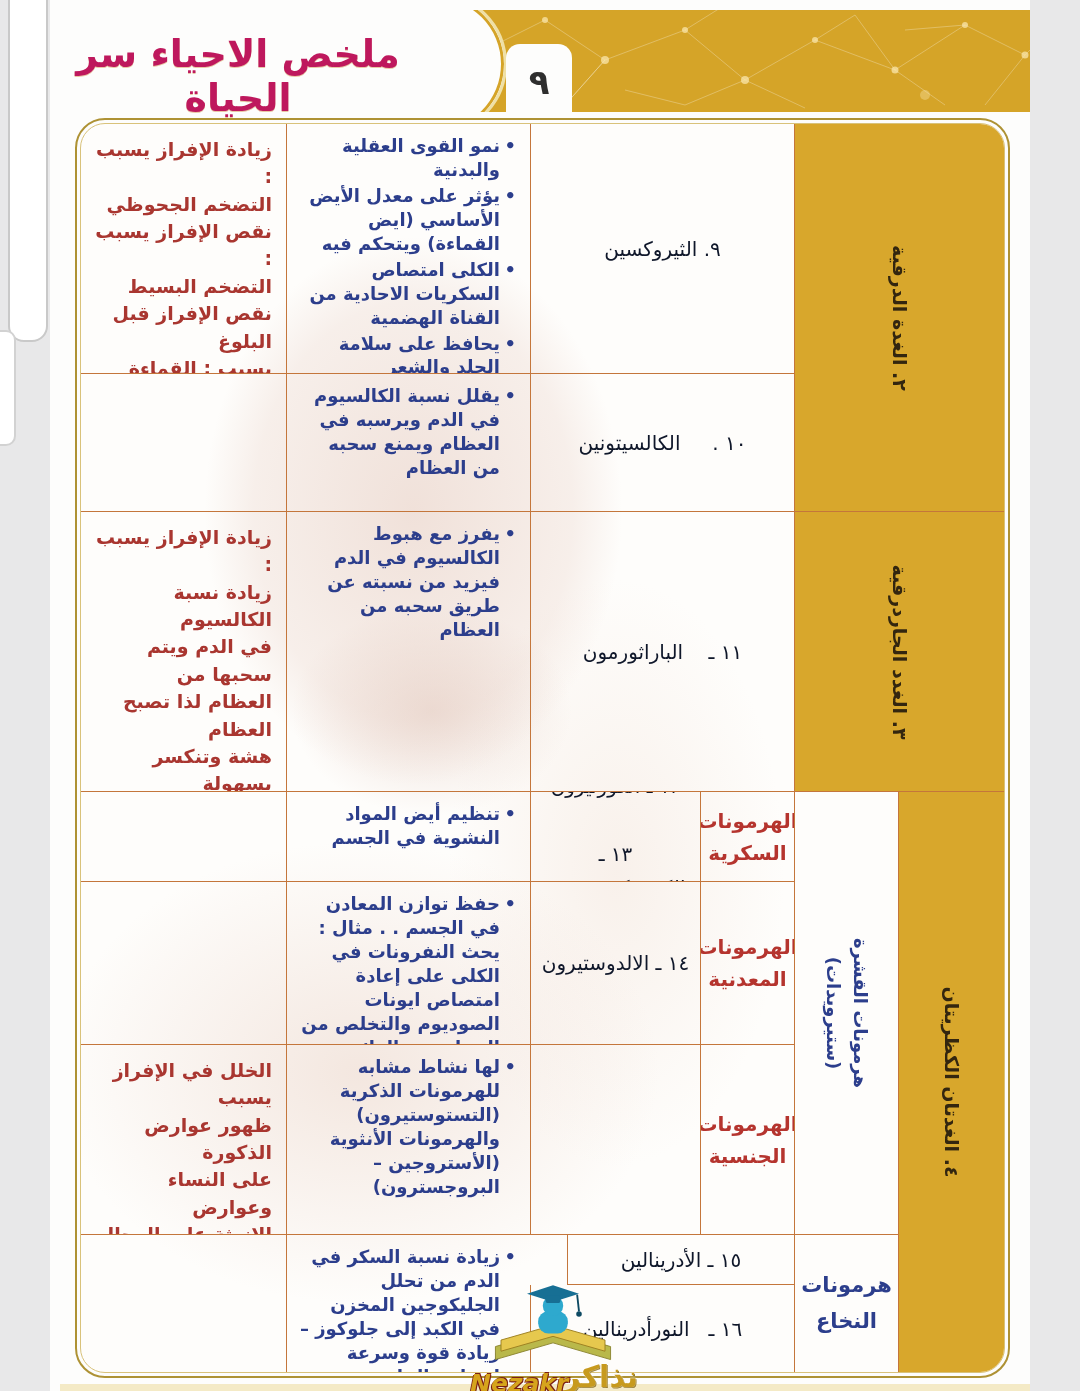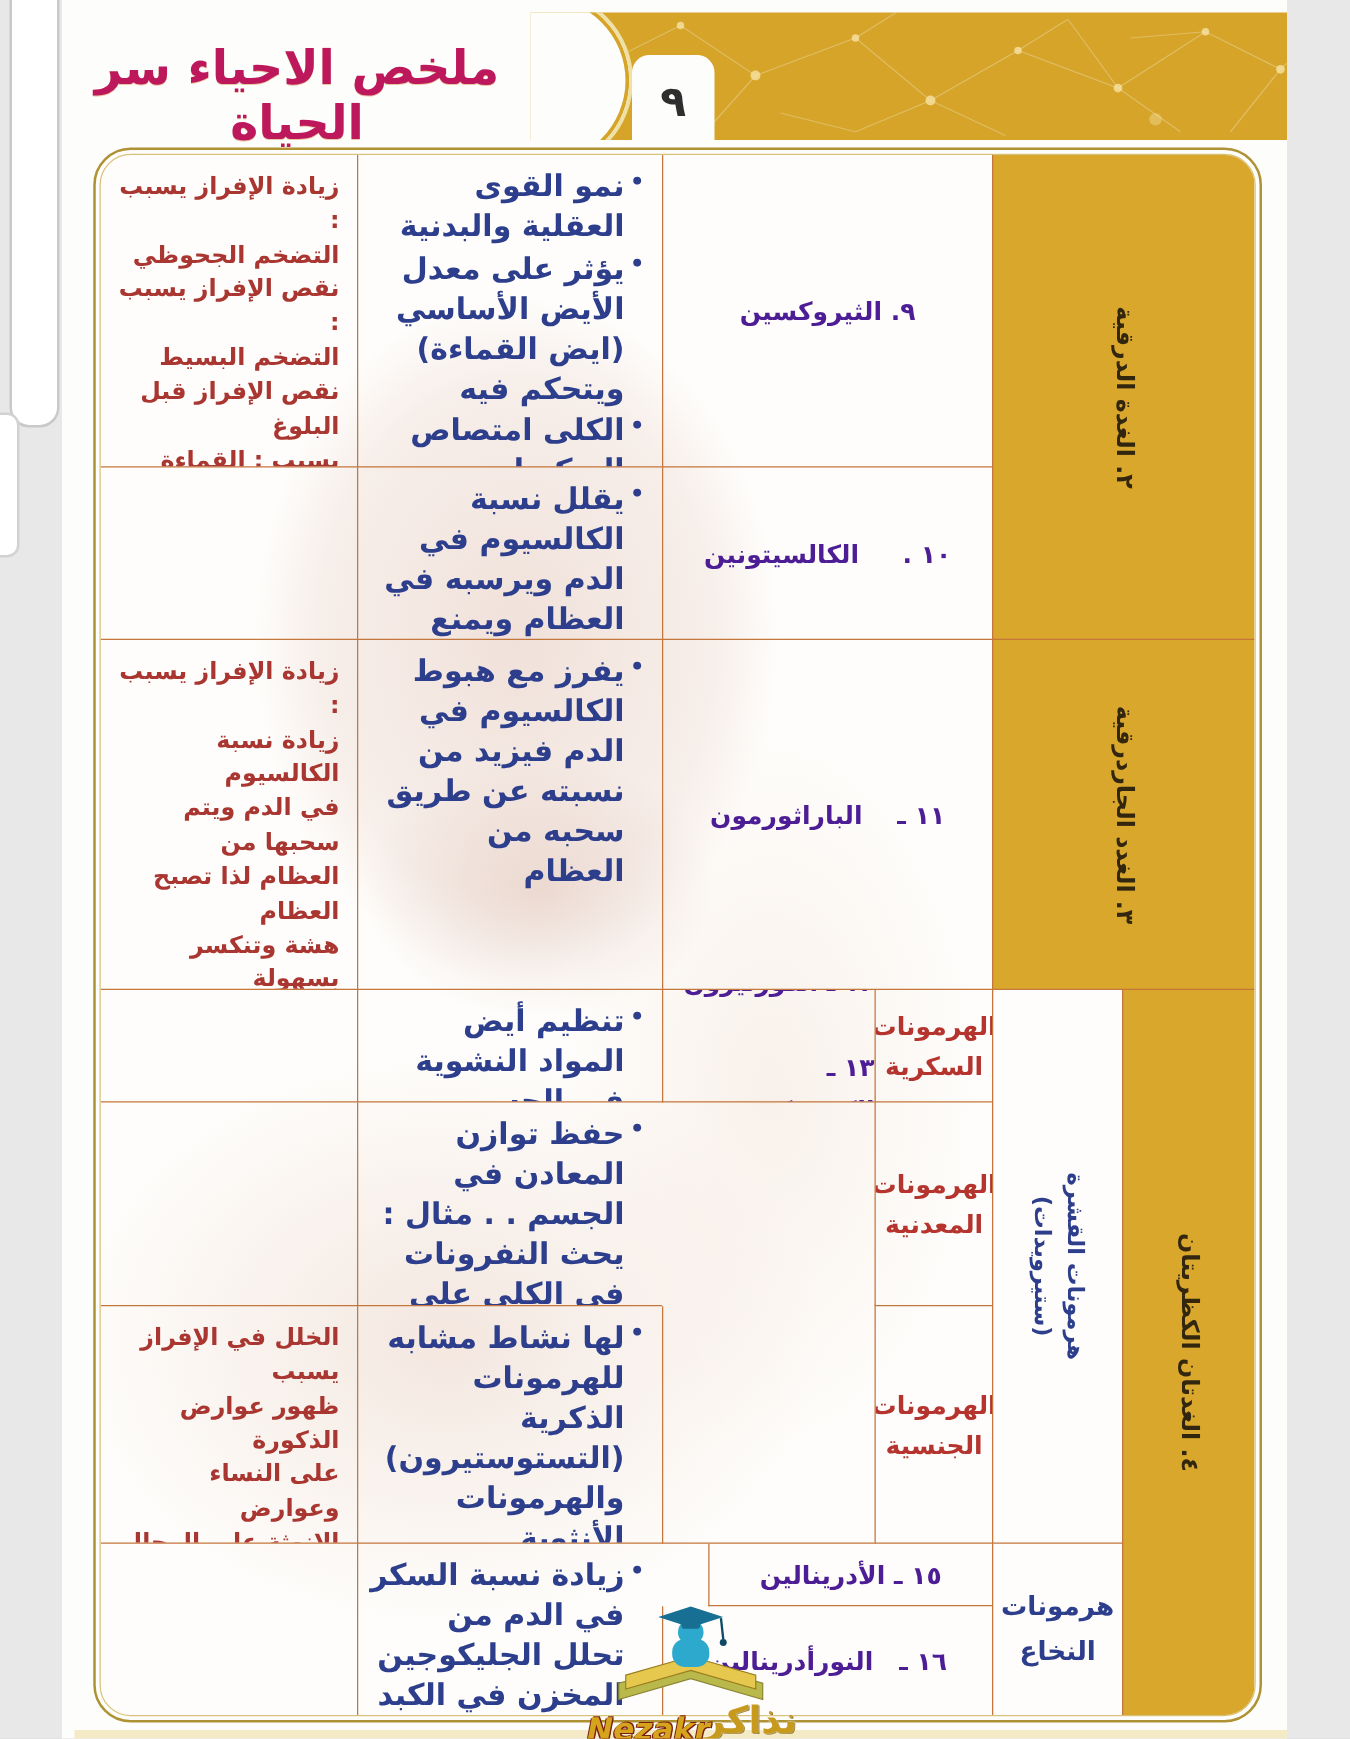--- a/index.html
+++ b/index.html
@@ -31,24 +31,24 @@
     grid-template-rows:250px 138px 280px 90px 163px 190px 50px 1fr;}
   .cell{border-left:1.5px solid #C4763B;border-bottom:1.5px solid #C4763B;box-sizing:border-box;overflow:hidden;position:relative;}
   .edge-l{border-left:none;}
   .edge-b{border-bottom:none;}
   .gold{background:#D8A72C;}
   .rot{position:absolute;top:50%;left:50%;transform:translate(-50%,-50%) rotate(90deg);white-space:pre;text-align:center;}
   .gland-label{font-size:19px;font-weight:bold;color:#33260F;}
   .steroid-label{font-size:18px;font-weight:bold;color:#2C3E8C;line-height:1.5;}
   .center{display:flex;align-items:center;justify-content:center;}
   .cat{font-size:20px;font-weight:bold;color:#B5342E;text-align:center;line-height:1.6;padding:4px;}
-  .hname{font-size:20px;font-weight:bold;color:#4c1d95;white-space:pre-line;line-height:1.7;}
+  .hname{font-size:20px;font-weight:normal;color:#0f172a;text-align:center;white-space:pre-line;line-height:1.7;}
   .medulla{font-size:21px;font-weight:bold;color:#2C3E8C;text-align:center;white-space:pre-line;line-height:1.7;}
   ul.fn{list-style:none;margin:0;padding:10px 14px 6px 8px;direction:rtl;}
-  ul.fn li{position:relative;padding-right:16px;margin-bottom:2px;font-size:24px;line-height:1.33;font-weight:bold;color:#2C3E8C;text-align:right;}
+  ul.fn li{position:relative;padding-right:16px;margin-bottom:2px;font-size:18px;line-height:1.33;font-weight:bold;color:#2C3E8C;text-align:right;}
   ul.fn li::before{content:"•";position:absolute;right:0;top:0;color:#2C3E8C;font-size:18px;}
   .fn-wrap{display:flex;align-items:flex-start;}
   .fx{font-size:19px;line-height:1.44;font-weight:bold;color:#A93630;text-align:right;white-space:pre-line;padding:12px 14px 4px 6px;direction:rtl;}
   
   .logo{position:absolute;left:470px;top:1278px;width:170px;height:112px;z-index:6;pointer-events:none;}
   .logo svg{position:absolute;left:18px;top:0;}
   .wm-ar{position:absolute;right:2px;bottom:-4px;font-size:30px;font-weight:bold;color:#C79A1E;text-shadow:0 0 2px #fff,1px 1px 0 #8a6a10;}
   .wm-en{position:absolute;left:0px;bottom:-8px;font-size:25px;font-weight:bold;font-style:italic;color:#D6A41C;text-shadow:1px 1px 0 #7a1f14,-1px 1px 0 #7a1f14,1px -1px 0 #7a1f14;direction:ltr;}
   .foot-line{position:absolute;left:60px;top:1384px;width:970px;height:7px;background:#F4EAC6;}
 </style>
@@ -127,20 +127,23 @@
         </div>
         <div class="cell center" style="grid-area:3/3/4/5;">
           <span class="hname">١١ ـ&nbsp;&nbsp;&nbsp;&nbsp;الباراثورمون</span>
         </div>
         <div class="cell center" style="grid-area:4/4/5/5;">
           <div class="hname">
             <div>١٢ ـ الكورتيزون</div>
             <div>١٣ ـ الكورتيكوستيرون</div>
           </div>
         </div>
+        <div class="cell center" style="grid-area:5/4/6/5;">
+          <span class="hname">١٤ ـ الالدوستيرون</span>
+        </div>
         <div class="cell center" style="grid-area:7/3/8/5;margin-left:37px;">
           <span class="hname">١٥ ـ الأدرينالين</span>
         </div>
         <div class="cell center edge-b" style="grid-area:8/3/9/5;">
           <span class="hname">١٦ ـ&nbsp;&nbsp;&nbsp;النورأدرينالين</span>
         </div>
 
         <div class="cell" style="grid-area:1/5/2/6;">
           <ul class="fn">
             <li>نمو القوى العقلية والبدنية</li>

